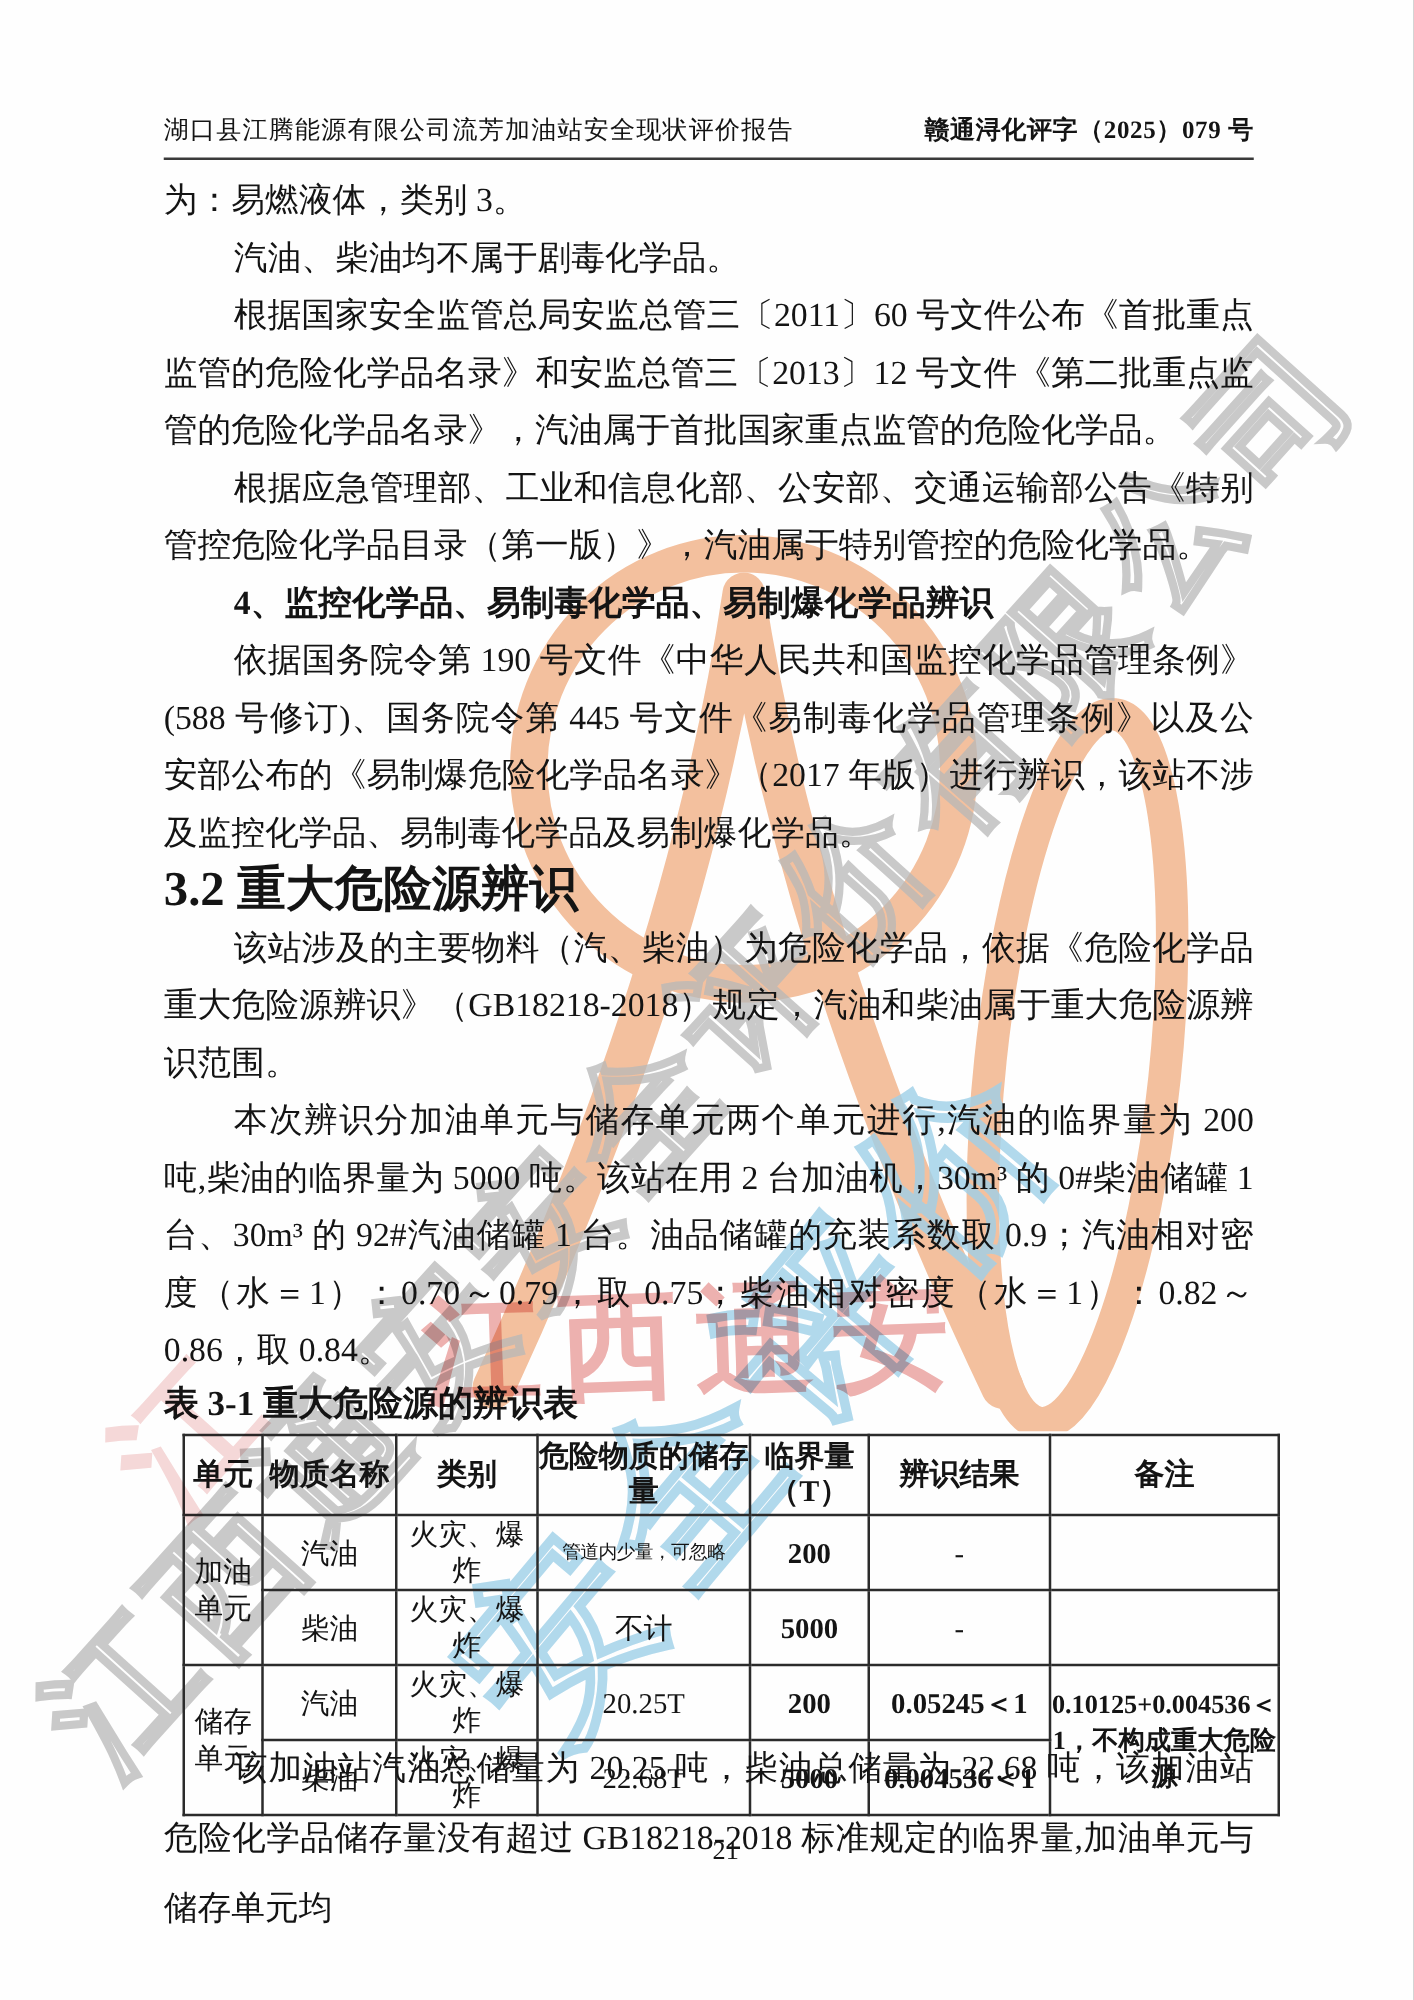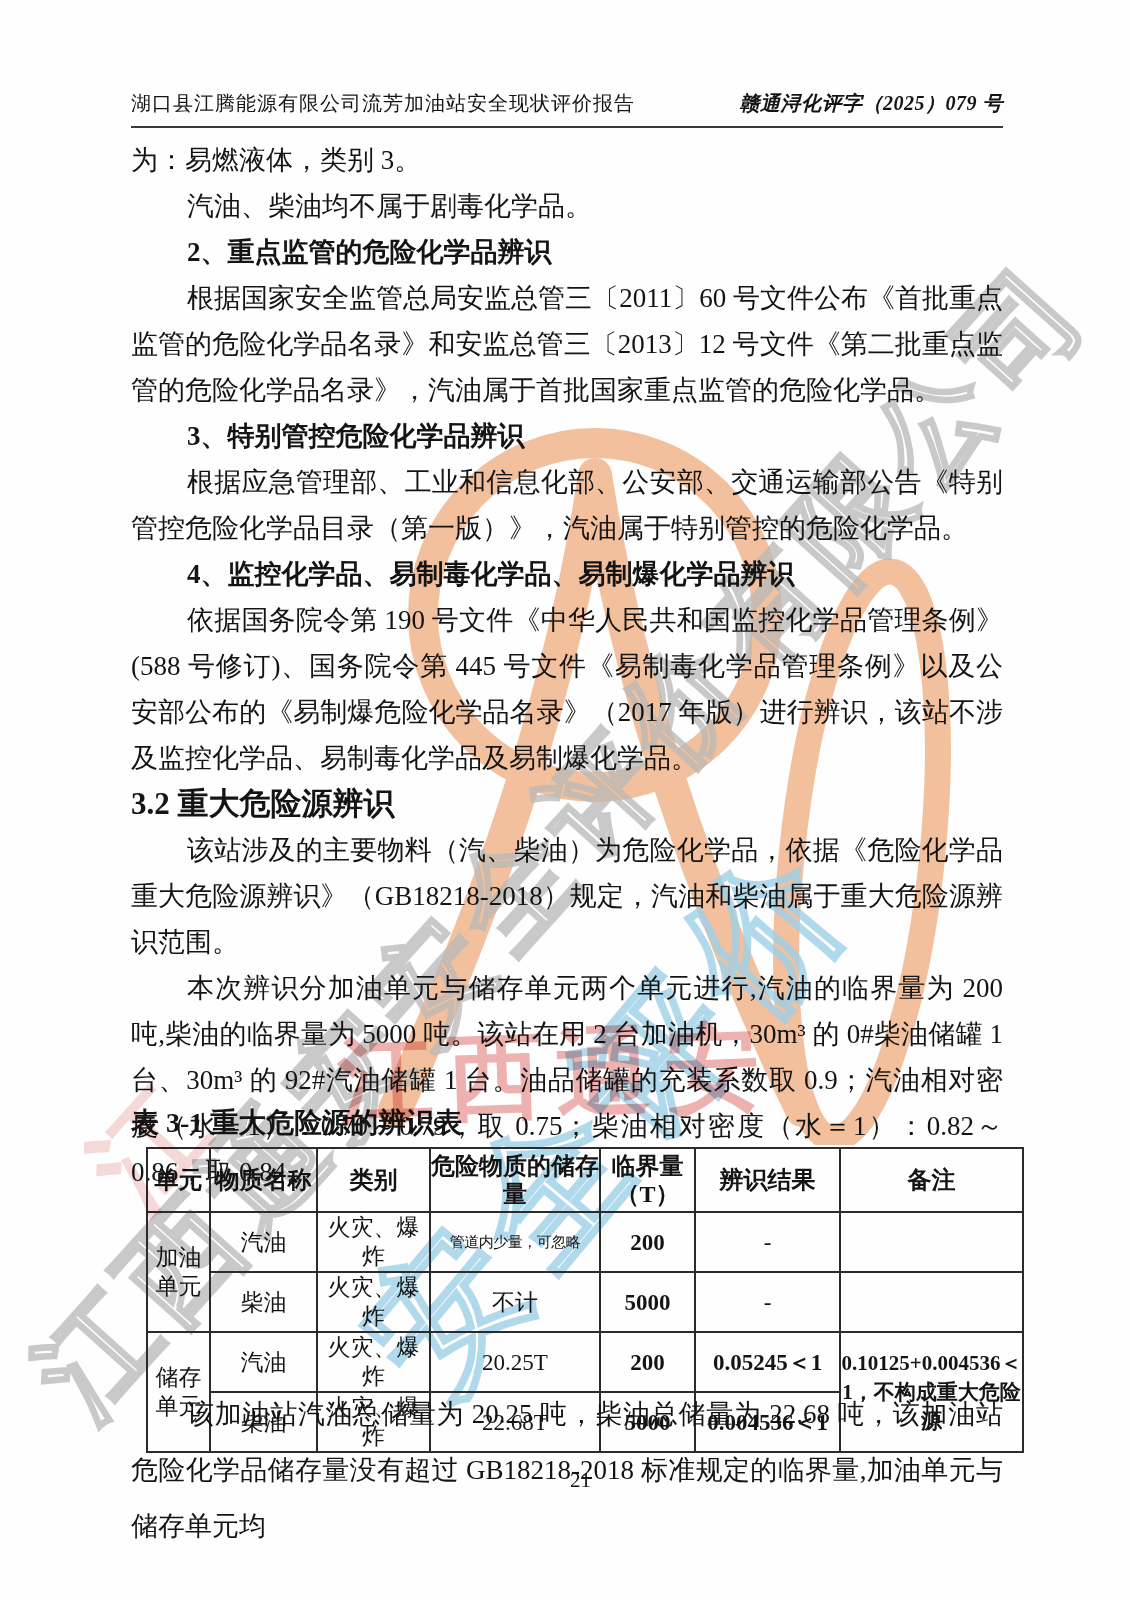--- a/index.html
+++ b/index.html
@@ -6,31 +6,31 @@
   .page {
     position:relative; width:1131px; height:1600px; margin:0 auto;
     background:#fefefe; overflow:hidden;
     font-family:"Liberation Serif","DejaVu Serif",serif; color:#141414;
   }
   
   .hdr { position:absolute; top:90px; left:131px; width:872px;
          display:flex; justify-content:space-between; align-items:flex-start;
          font-size:20px; }
   .hdr-left  { font-weight:normal; letter-spacing:1px; }
-  .hdr-right { font-weight:bold; letter-spacing:0.5px;font-style:italic; }
+  .hdr-right { font-weight:bold; letter-spacing:0.5px; }
   .hdr-rule  { position:absolute; top:126px; left:131px; width:872px;
                border-top:2px solid #3a3a3a; }
   
   .body-block { position:absolute; top:137px; left:131px; width:872px;
                 font-size:27px; line-height:46px; text-align:justify;
                 text-justify:inter-ideograph; }
   .body-block p { margin:0; text-indent:56px; }
   .body-block p.noindent { text-indent:0; }
   .body-block p.h3 { font-weight:bold; }
-  .body-block p.h2 { font-weight:bold; font-size:31px; text-indent:0; }
+  .body-block p.h2 { font-weight:bold; font-size:39px; text-indent:0; }
   
   .tbl-title { position:absolute; top:1104px; left:131px; width:872px;
                font-size:28px; font-weight:bold; }
   table.idtable { position:absolute; top:1147px; left:146px; width:876px;
                   border-collapse:collapse; table-layout:fixed;
                   font-size:23px; }
   table.idtable td { border:2px solid #2b2b2b; text-align:center;
                      vertical-align:middle; padding:0; height:31px;
                      line-height:29px; overflow:hidden; }
   table.idtable tr.hrow td { height:62px; font-weight:bold; font-size:24px;
@@ -84,23 +84,21 @@
 
     <div class="hdr">
       <span class="hdr-left">湖口县江腾能源有限公司流芳加油站安全现状评价报告</span>
       <span class="hdr-right">赣通浔化评字（2025）079 号</span>
     </div>
     <div class="hdr-rule"></div>
 
     <div class="body-block">
       <p class="noindent">为：易燃液体，类别 3。</p>
       <p>汽油、柴油均不属于剧毒化学品。</p>
-      <p class="h3">2、重点监管的危险化学品辨识</p>
       <p>根据国家安全监管总局安监总管三〔2011〕60 号文件公布《首批重点监管的危险化学品名录》和安监总管三〔2013〕12 号文件《第二批重点监管的危险化学品名录》，汽油属于首批国家重点监管的危险化学品。</p>
-      <p class="h3">3、特别管控危险化学品辨识</p>
       <p>根据应急管理部、工业和信息化部、公安部、交通运输部公告《特别管控危险化学品目录（第一版）》，汽油属于特别管控的危险化学品。</p>
       <p class="h3">4、监控化学品、易制毒化学品、易制爆化学品辨识</p>
       <p>依据国务院令第 190 号文件《中华人民共和国监控化学品管理条例》(588 号修订)、国务院令第 445 号文件《易制毒化学品管理条例》以及公安部公布的《易制爆危险化学品名录》（2017 年版）进行辨识，该站不涉及监控化学品、易制毒化学品及易制爆化学品。</p>
       <p class="h2">3.2 重大危险源辨识</p>
       <p>该站涉及的主要物料（汽、柴油）为危险化学品，依据《危险化学品重大危险源辨识》（GB18218-2018）规定，汽油和柴油属于重大危险源辨识范围。</p>
       <p>本次辨识分加油单元与储存单元两个单元进行,汽油的临界量为 200 吨,柴油的临界量为 5000 吨。该站在用 2 台加油机，30m³ 的 0#柴油储罐 1 台、30m³ 的 92#汽油储罐 1 台。油品储罐的充装系数取 0.9；汽油相对密度（水＝1）：0.70～0.79，取 0.75；柴油相对密度（水＝1）：0.82～0.86，取 0.84。</p>
     </div>
 
     <div class="tbl-title">表 3-1  重大危险源的辨识表</div>
 

